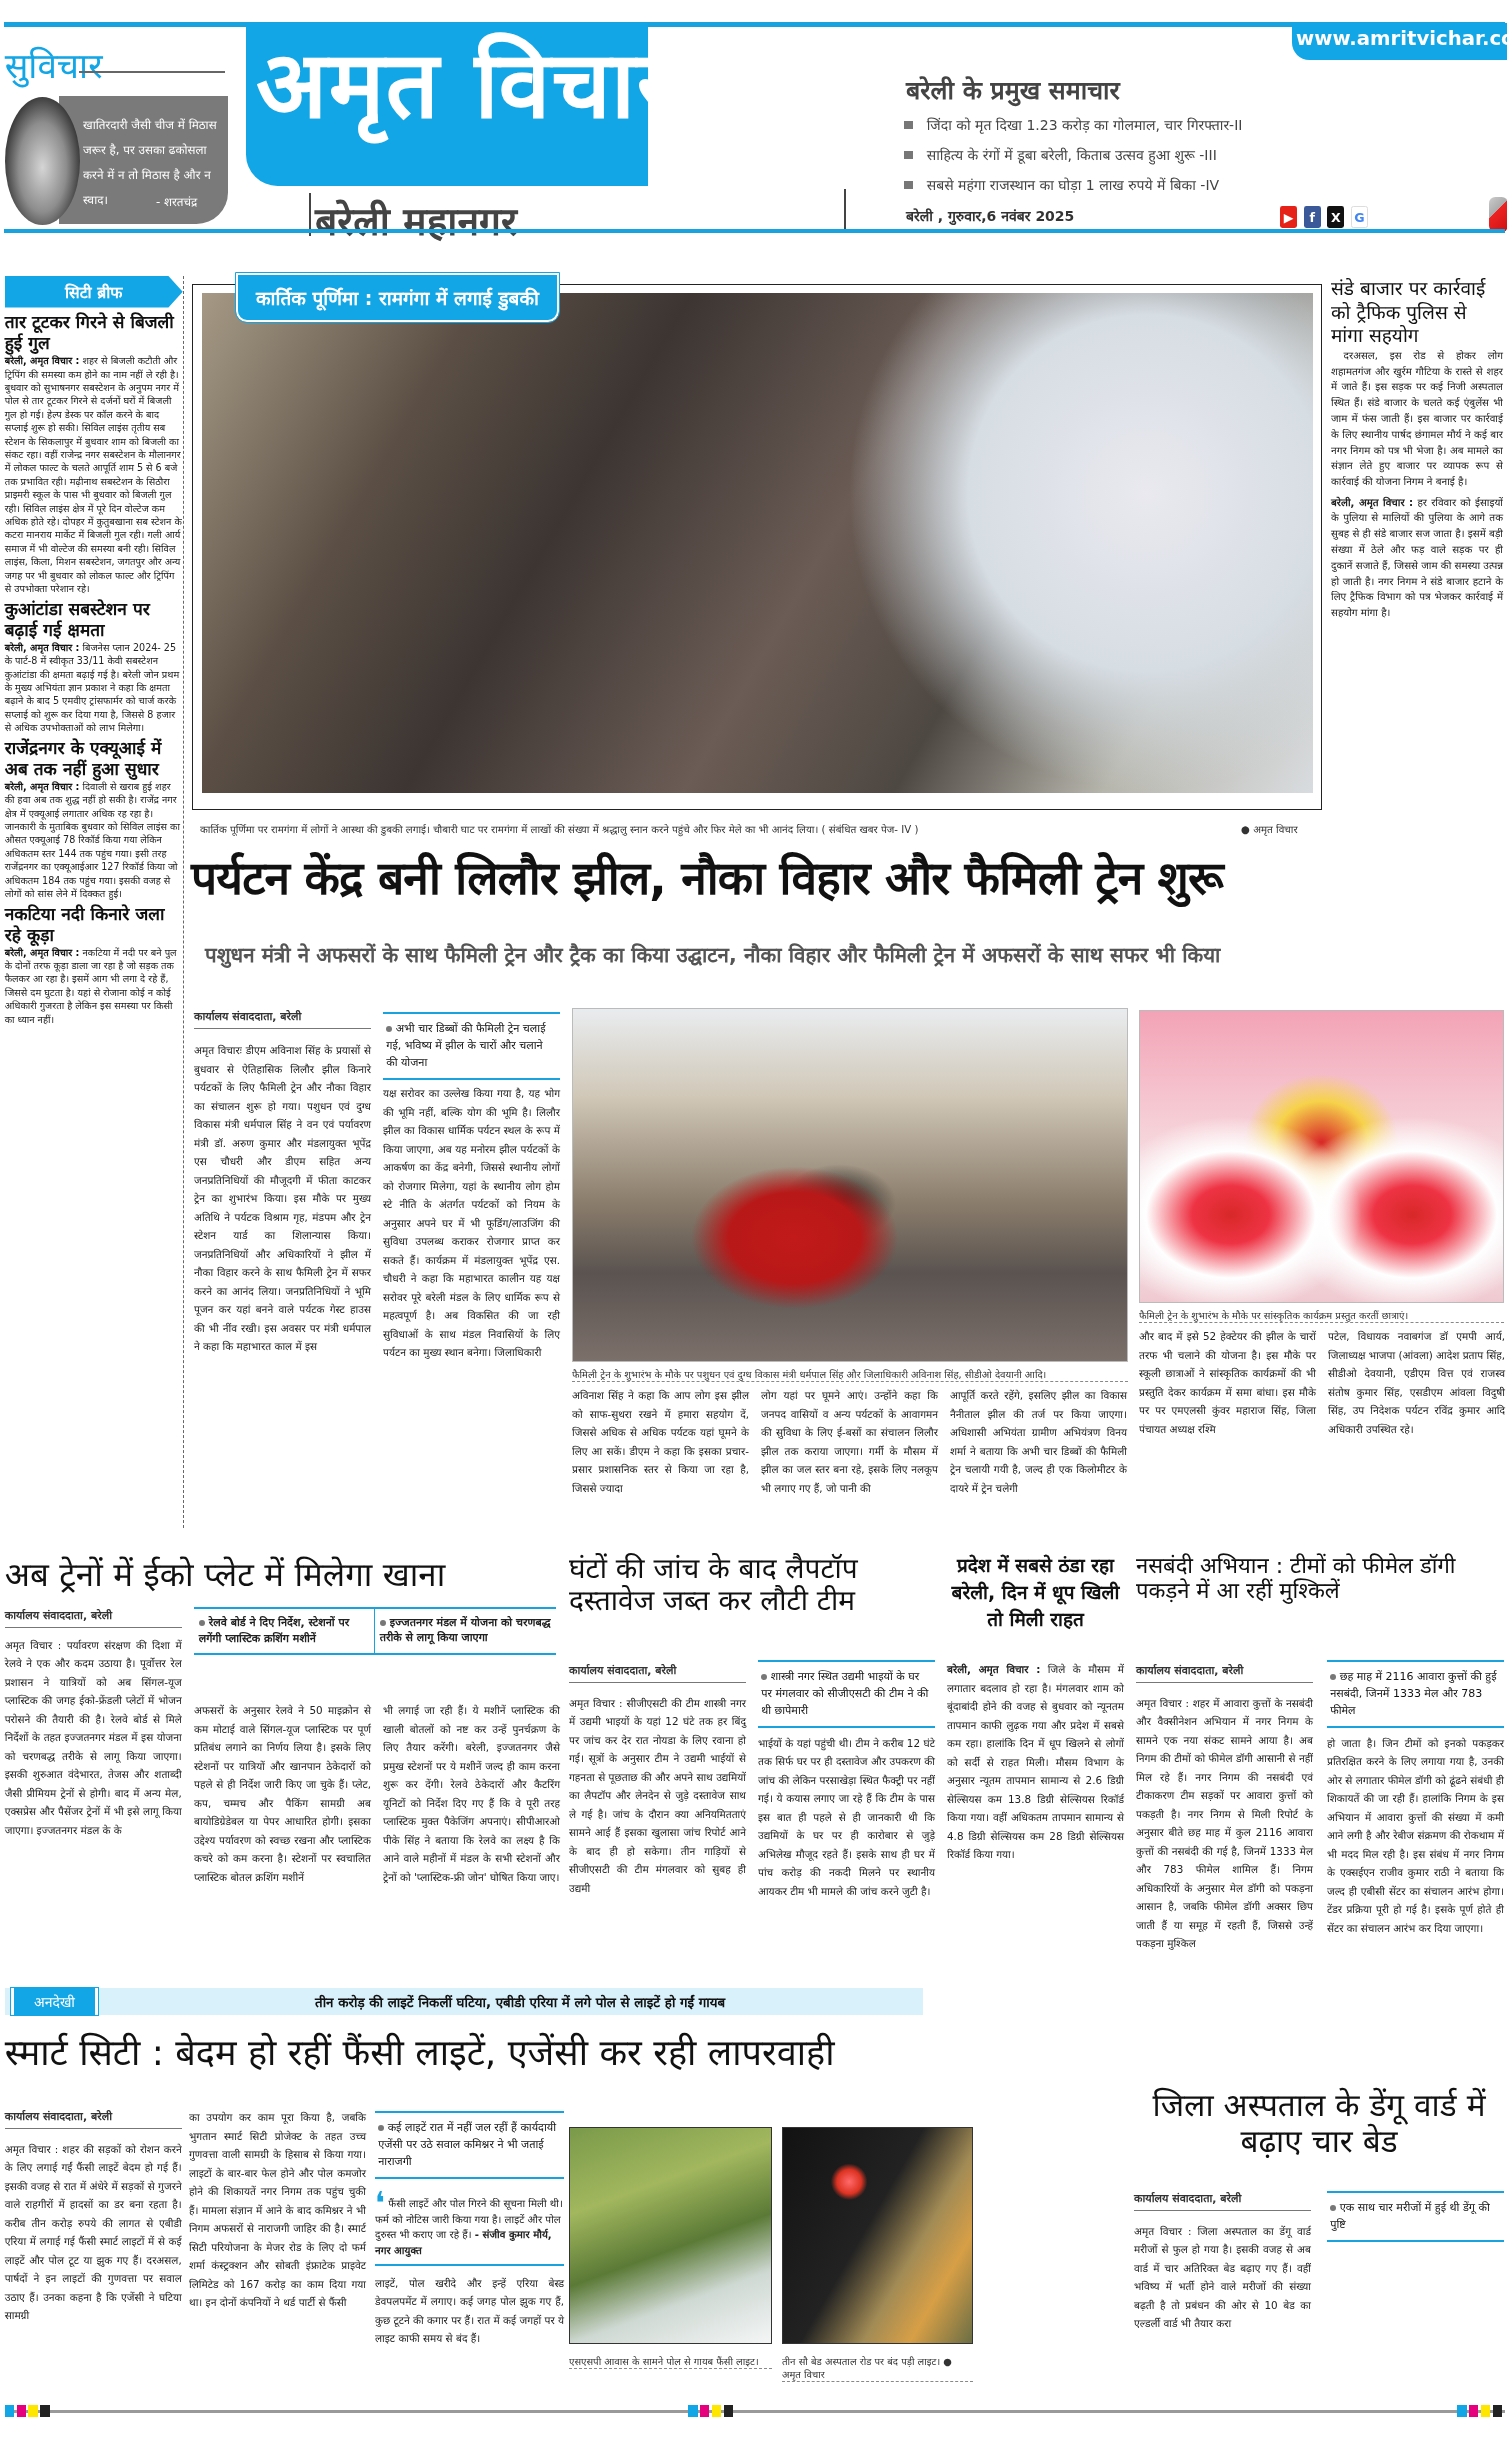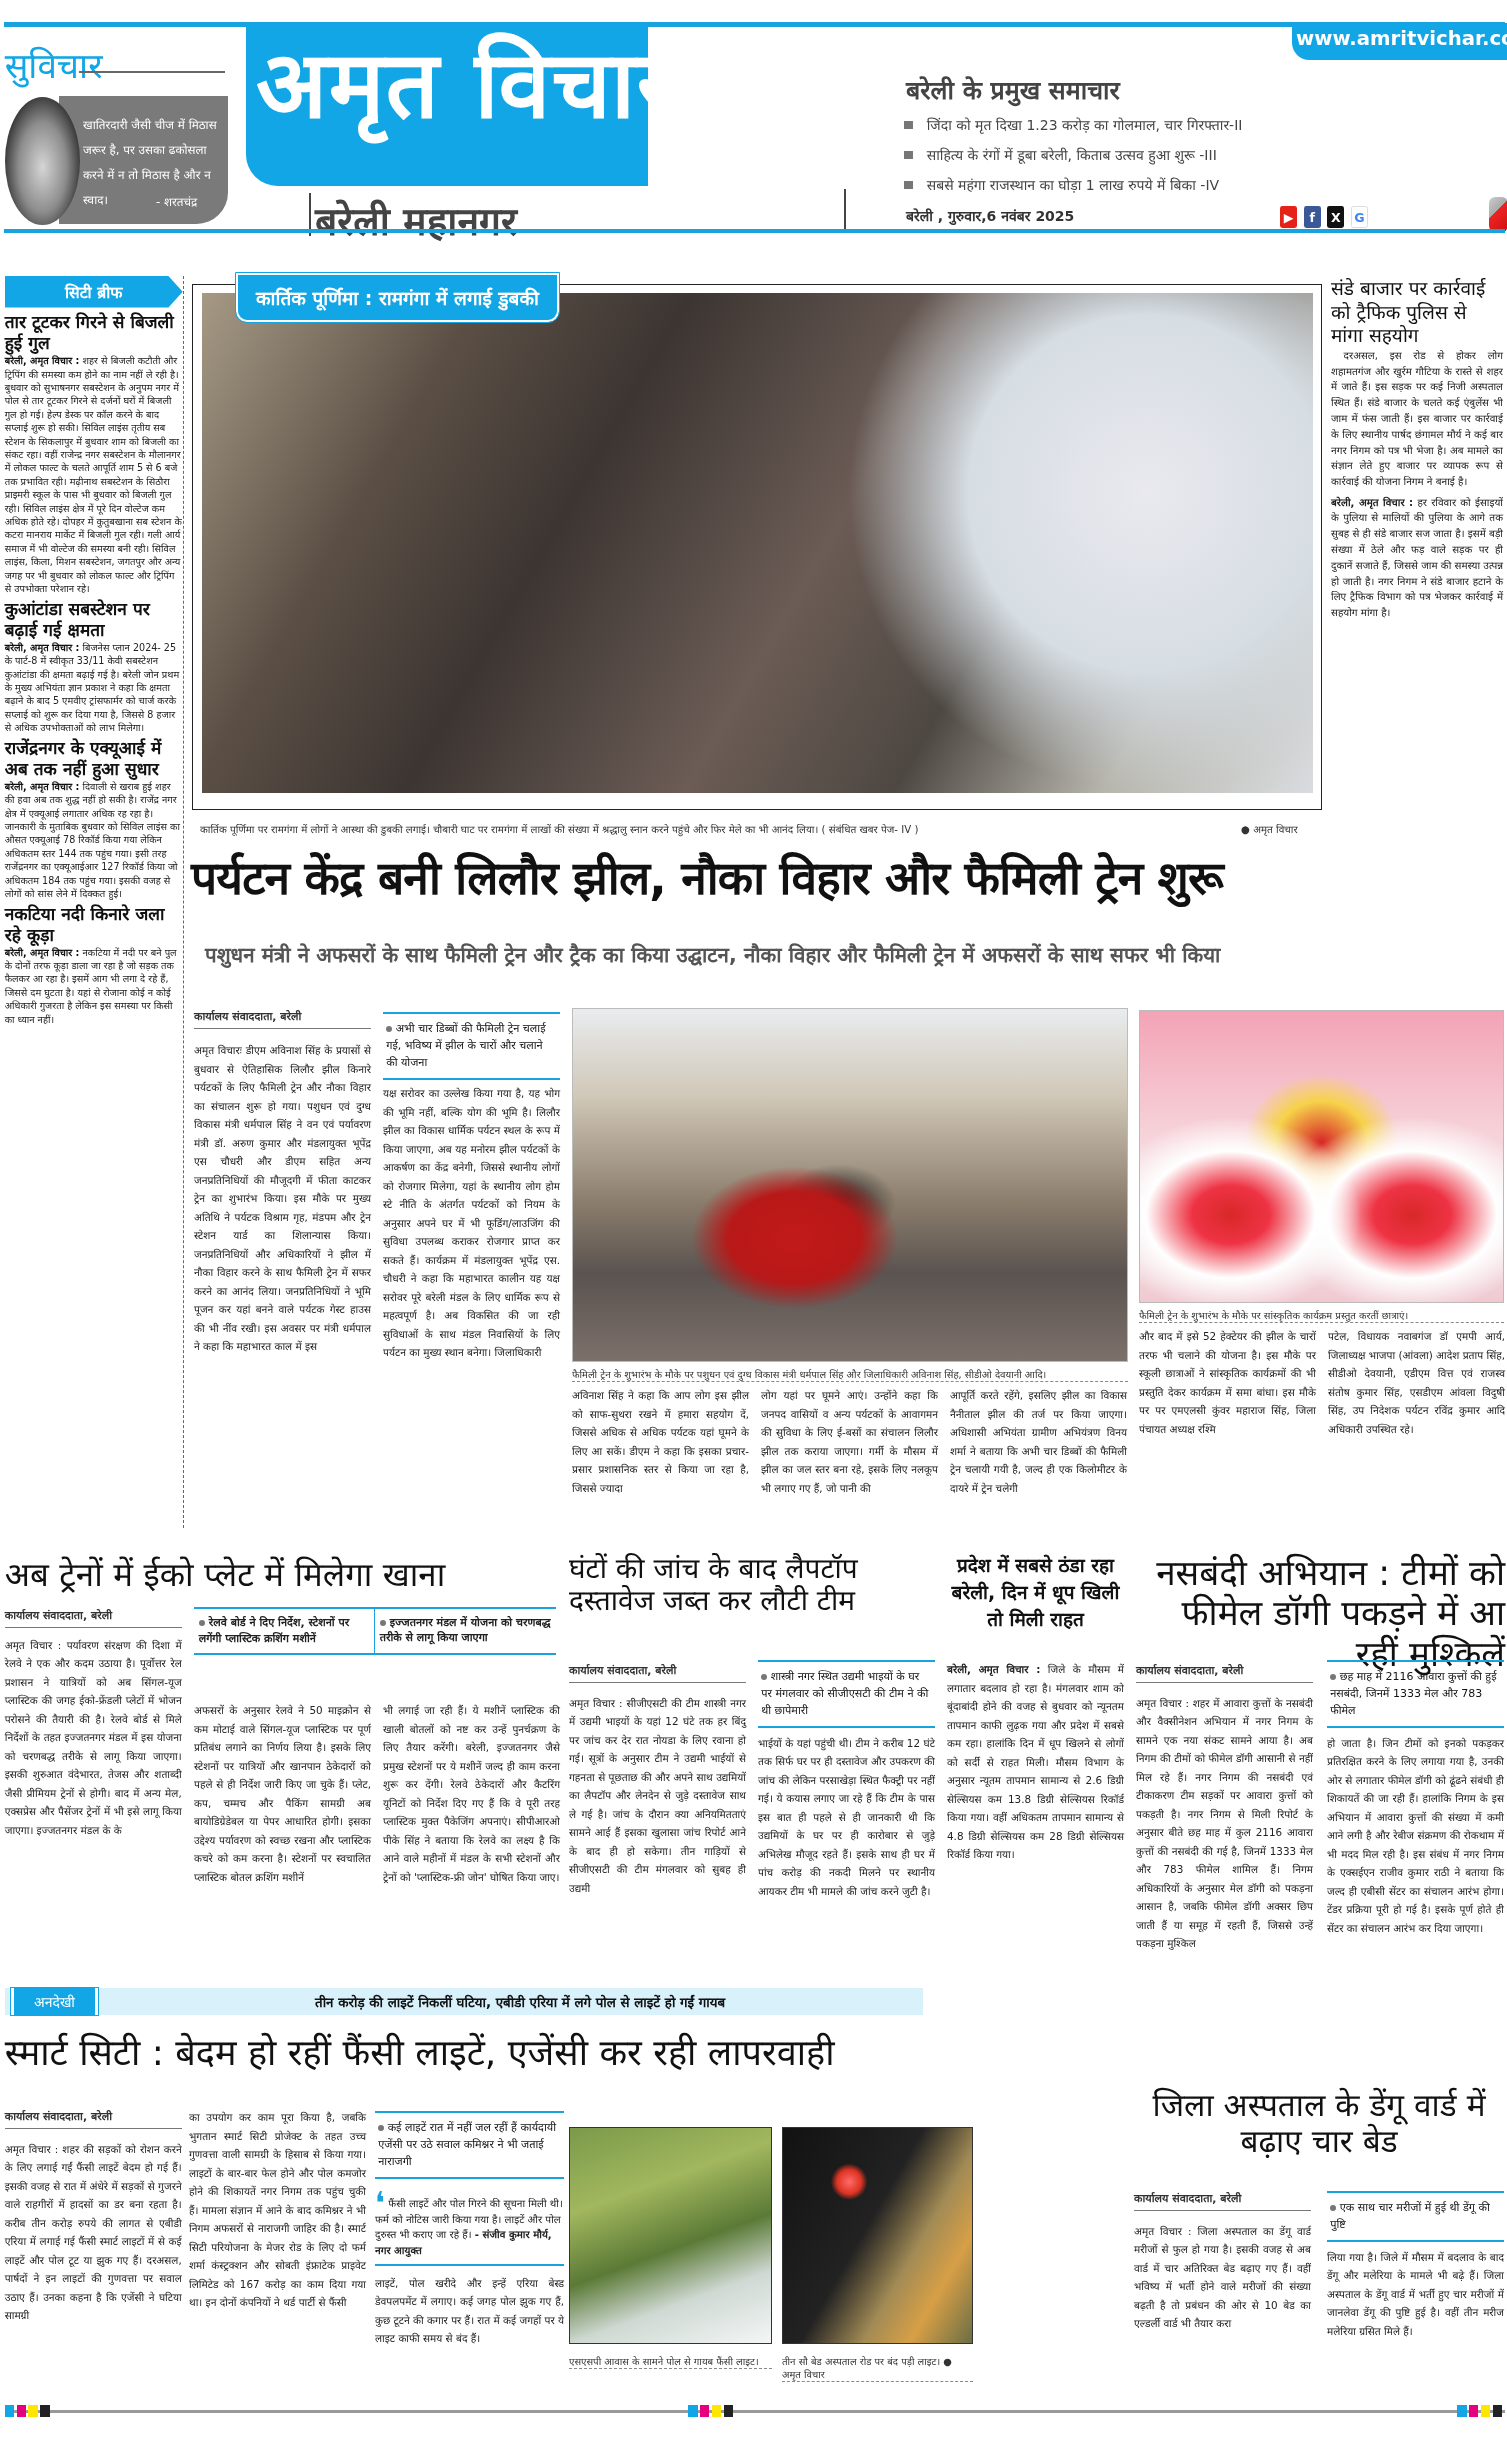--- a/index.html
+++ b/index.html
@@ -189,21 +189,21 @@
   <p class="col-text" style="margin-top:11px">अमृत विचार : सीजीएसटी की टीम शास्त्री नगर में उद्यमी भाइयों के यहां 12 घंटे तक हर बिंदु पर जांच कर देर रात नोयडा के लिए रवाना हो गई। सूत्रों के अनुसार टीम ने उद्यमी भाईयों से गहनता से पूछताछ की और अपने साथ उद्यमियों का लैपटॉप और लेनदेन से जुड़े दस्तावेज साथ ले गई है। जांच के दौरान क्या अनियमितताएं सामने आई हैं इसका खुलासा जांच रिपोर्ट आने के बाद ही हो सकेगा। तीन गाड़ियों से सीजीएसटी की टीम मंगलवार को सुबह ही उद्यमी</p>
 </div>
 <div class="abs" style="left:758px;top:1660px;width:177px">
   <div class="highlight"><span class="dot"></span><span>शास्त्री नगर स्थित उद्यमी भाइयों के घर पर मंगलवार को सीजीएसटी की टीम ने की थी छापेमारी</span></div>
   <p class="col-text" style="margin-top:6.3px">भाईयों के यहां पहुंची थी। टीम ने करीब 12 घंटे तक सिर्फ घर पर ही दस्तावेज और उपकरण की जांच की लेकिन परसाखेड़ा स्थित फैक्ट्री पर नहीं गई। ये कयास लगाए जा रहे हैं कि टीम के पास इस बात ही पहले से ही जानकारी थी कि उद्यमियों के घर पर ही कारोबार से जुड़े अभिलेख मौजूद रहते हैं। इसके साथ ही घर में पांच करोड़ की नकदी मिलने पर स्थानीय आयकर टीम भी मामले की जांच करने जुटी है।</p>
 </div>
 
 <div class="abs" style="left:947px;top:1552px;width:177px;font-size:19px;font-weight:700;line-height:27px;text-align:center;color:#111">प्रदेश में सबसे ठंडा रहा बरेली, दिन में धूप खिली तो मिली राहत</div>
 <p class="abs col-text" style="left:947px;top:1660px;width:177px"><b>बरेली, अमृत विचार :</b> <span>जिले के मौसम में लगातार बदलाव हो रहा है। मंगलवार शाम को बूंदाबांदी होने की वजह से बुधवार को न्यूनतम तापमान काफी लुढ़क गया और प्रदेश में सबसे कम रहा। हालांकि दिन में धूप खिलने से लोगों को सर्दी से राहत मिली। मौसम विभाग के अनुसार न्यूतम तापमान सामान्य से 2.6 डिग्री सेल्सियस कम 13.8 डिग्री सेल्सियस रिकॉर्ड किया गया। वहीं अधिकतम तापमान सामान्य से 4.8 डिग्री सेल्सियस कम 28 डिग्री सेल्सियस रिकॉर्ड किया गया।</span></p>
 
-<div class="abs h2-big" style="left:1136px;top:1553px;width:369px;font-size:35px;text-align:right">नसबंदी अभियान : टीमों को फीमेल डॉगी पकड़ने में आ रहीं मुश्किलें</div>
+<div class="abs h2-big" style="left:1136px;top:1553px;width:369px;font-size:22px;text-align:left">नसबंदी अभियान : टीमों को फीमेल डॉगी पकड़ने में आ रहीं मुश्किलें</div>
 <div class="abs" style="left:1136px;top:1662px;width:177px">
   <div class="byline">कार्यालय संवाददाता, बरेली</div>
   <p class="col-text" style="margin-top:11px">अमृत विचार : शहर में आवारा कुत्तों के नसबंदी और वैक्सीनेशन अभियान में नगर निगम के सामने एक नया संकट सामने आया है। अब निगम की टीमों को फीमेल डॉगी आसानी से नहीं मिल रहे हैं। नगर निगम की नसबंदी एवं टीकाकरण टीम सड़कों पर आवारा कुत्तों को पकड़ती है। नगर निगम से मिली रिपोर्ट के अनुसार बीते छह माह में कुल 2116 आवारा कुत्तों की नसबंदी की गई है, जिनमें 1333 मेल और 783 फीमेल शामिल हैं। निगम अधिकारियों के अनुसार मेल डॉगी को पकड़ना आसान है, जबकि फीमेल डॉगी अक्सर छिप जाती हैं या समूह में रहती हैं, जिससे उन्हें पकड़ना मुश्किल</p>
 </div>
 <div class="abs" style="left:1327px;top:1660px;width:177px">
   <div class="highlight"><span class="dot"></span><span>छह माह में 2116 आवारा कुत्तों की हुई नसबंदी, जिनमें 1333 मेल और 783 फीमेल</span></div>
   <p class="col-text" style="margin-top:6.3px">हो जाता है। जिन टीमों को इनको पकड़कर प्रतिरक्षित करने के लिए लगाया गया है, उनकी ओर से लगातार फीमेल डॉगी को ढूंढने संबंधी ही शिकायतें की जा रही हैं। हालांकि निगम के इस अभियान में आवारा कुत्तों की संख्या में कमी आने लगी है और रेबीज संक्रमण की रोकथाम में भी मदद मिल रही है। इस संबंध में नगर निगम के एक्सईएन राजीव कुमार राठी ने बताया कि जल्द ही एबीसी सेंटर का संचालन आरंभ होगा। टेंडर प्रक्रिया पूरी हो गई है। इसके पूर्ण होते ही सेंटर का संचालन आरंभ कर दिया जाएगा।</p>
 </div>
 
 <div class="abs andekhi-bar"></div>
@@ -229,21 +229,20 @@
 <div class="abs caption-sm dotrule" style="left:569px;top:2355px;width:203px">एसएसपी आवास के सामने पोल से गायब फैंसी लाइट।</div>
 <div class="abs caption-sm dotrule" style="left:782px;top:2355px;width:191px">तीन सौ बेड अस्पताल रोड पर बंद पड़ी लाइट। ● अमृत विचार</div>
 
 <div class="abs h2-big" style="left:1134px;top:2087px;width:370px;font-size:31.5px;text-align:center">जिला अस्पताल के डेंगू वार्ड में बढ़ाए चार बेड</div>
 <div class="abs" style="left:1134px;top:2190px;width:177px">
   <div class="byline">कार्यालय संवाददाता, बरेली</div>
   <p class="col-text" style="margin-top:11px">अमृत विचार : जिला अस्पताल का डेंगू वार्ड मरीजों से फुल हो गया है। इसकी वजह से अब वार्ड में चार अतिरिक्त बेड बढ़ाए गए हैं। वहीं भविष्य में भर्ती होने वाले मरीजों की संख्या बढ़ती है तो प्रबंधन की ओर से 10 बेड का एल्डर्ली वार्ड भी तैयार करा</p>
 </div>
 <div class="abs" style="left:1327px;top:2191px;width:177px">
   <div class="highlight"><span class="dot"></span><span>एक साथ चार मरीजों में हुई थी डेंगू की पुष्टि</span></div>
-  <p class="col-text" style="margin-top:6.3px">लिया गया है। जिले में मौसम में बदलाव के बाद डेंगू और मलेरिया के मामले भी बढ़े हैं। जिला अस्पताल के डेंगू वार्ड में भर्ती हुए चार मरीजों में जानलेवा डेंगू की पुष्टि हुई है। वहीं तीन मरीज मलेरिया ग्रसित मिले हैं।</p>
 </div>
 
 <div class="abs" style="left:4.7px;top:2410px;width:1500px;height:3.2px;background:#999"></div>
 <div class="abs regmarks" style="left:4.7px;top:2405px">
     <span style="background:#12a6e6"></span>
     <span style="background:#e6007e"></span>
     <span style="background:#ffe600"></span>
     <span style="background:#222"></span>
   </div>
 <div class="abs regmarks" style="left:688px;top:2405px">

